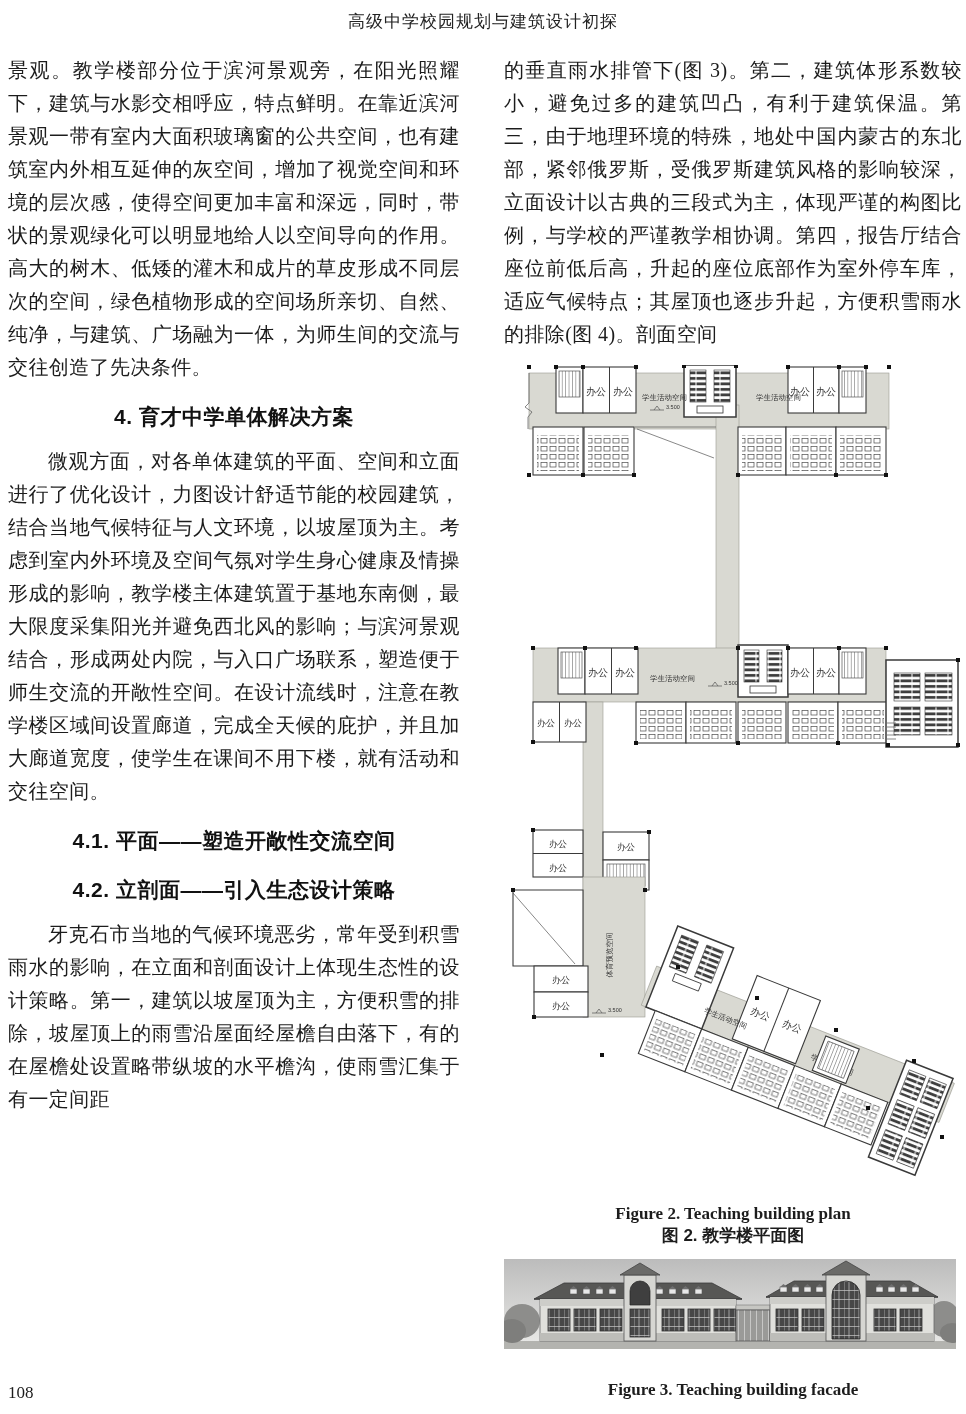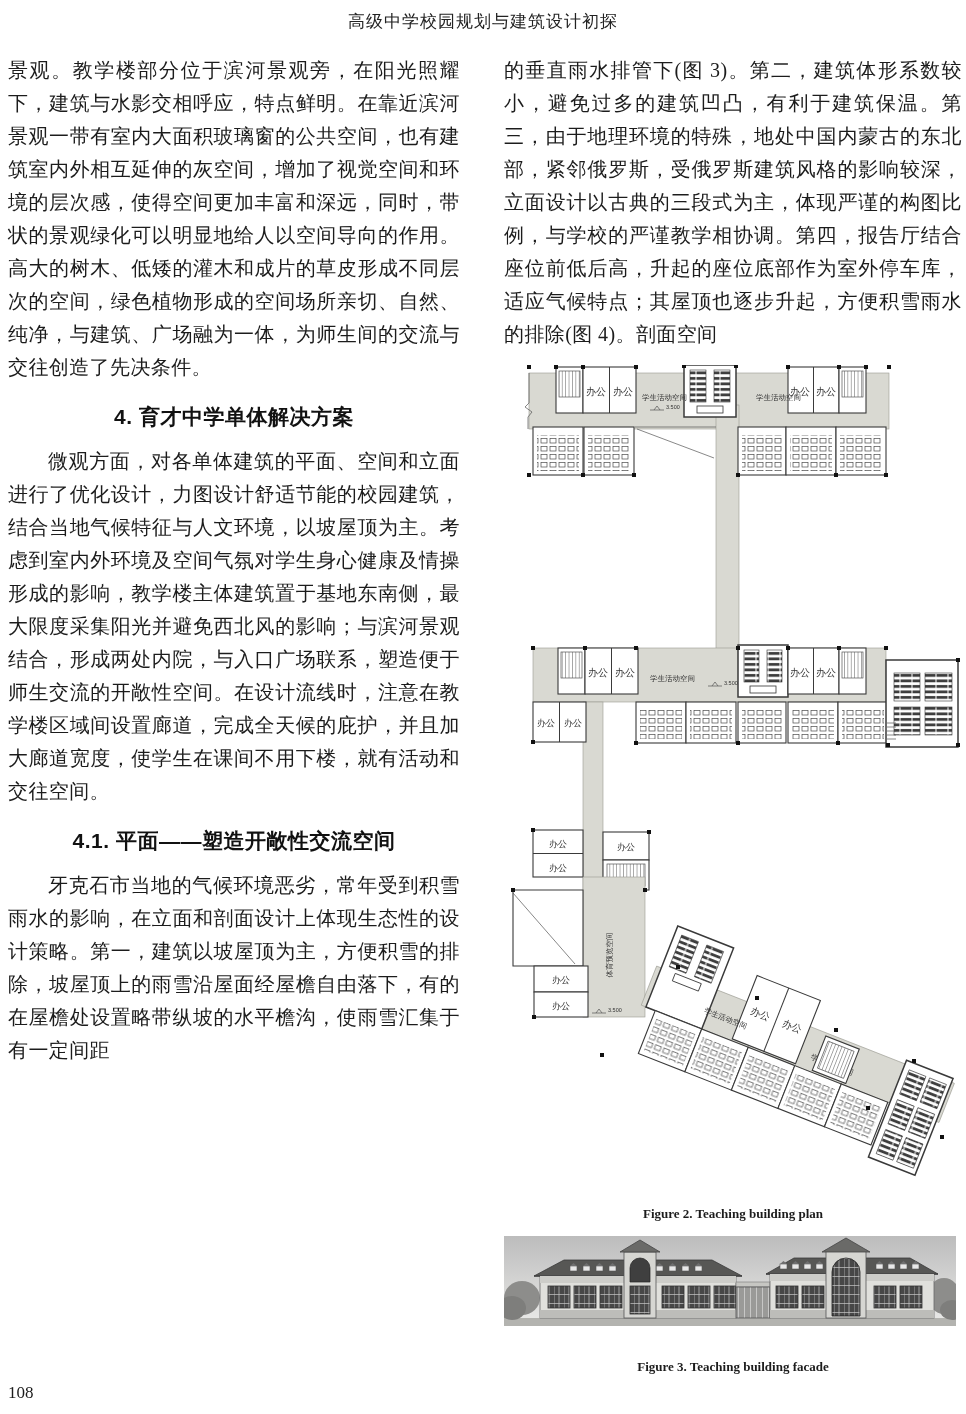--- a/index.html
+++ b/index.html
@@ -11,21 +11,21 @@
   .col-left{left:8px;width:452px;}
   .col-right{left:504px;width:458px;}
   .col p{margin:0;letter-spacing:0.4px;font-family:Liberation Serif, serif;}
   .ind{text-indent:2em;}
   h2.sec{font-family:"Liberation Sans",sans-serif;font-size:21px;font-weight:bold;
          margin:16px 0 12px 0;letter-spacing:0.5px;color:#111;text-align:center;}
   .fig{margin:0;padding:0;}
   .fig-plan{margin-top:14px;}
   .fig-facade{margin-top:12px;}
   .cap{margin-top:8px;text-align:center;}
-  .cap .en{font-family:"Liberation Serif",serif;font-weight:bold;font-size:13px;line-height:21px;margin-top:16px;}
+  .cap .en{font-family:"Liberation Serif",serif;font-weight:bold;font-size:17px;line-height:21px;margin-top:16px;}
   .cap .zh{font-family:"Liberation Sans",sans-serif;font-weight:bold;font-size:17px;line-height:23px;}
   .cap3{margin-top:20px;}
   .footer-num{position:absolute;left:8px;top:1383px;font-size:17px;}
   .footer-copy{position:absolute;right:8px;top:1455px;font-size:17px;}
   svg text{font-family:"Liberation Sans",sans-serif;fill:#333;}
   .wall{fill:#ffffff;stroke:#3a3a3a;stroke-width:1.1;}
   .wall2{fill:#ffffff;stroke:#3a3a3a;stroke-width:1.5;}
   .corr{fill:#d9d9d2;stroke:#9a9a92;stroke-width:0.6;}
   .divl{stroke:#3a3a3a;stroke-width:1;}
   .thin{stroke:#555;stroke-width:0.7;fill:none;}
@@ -35,20 +35,21 @@
 
 <div class="page">
 
   <div class="header">高级中学校园规划与建筑设计初探</div>
 
   <div class="col col-left">
     <p>景观。教学楼部分位于滨河景观旁，在阳光照耀下，建筑与水影交相呼应，特点鲜明。在靠近滨河景观一带有室内大面积玻璃窗的公共空间，也有建筑室内外相互延伸的灰空间，增加了视觉空间和环境的层次感，使得空间更加丰富和深远，同时，带状的景观绿化可以明显地给人以空间导向的作用。高大的树木、低矮的灌木和成片的草皮形成不同层次的空间，绿色植物形成的空间场所亲切、自然、纯净，与建筑、广场融为一体，为师生间的交流与交往创造了先决条件。</p>
     <h2 class="sec">4. 育才中学单体解决方案</h2>
     <p class="ind">微观方面，对各单体建筑的平面、空间和立面进行了优化设计，力图设计舒适节能的校园建筑，结合当地气候特征与人文环境，以坡屋顶为主。考虑到室内外环境及空间气氛对学生身心健康及情操形成的影响，教学楼主体建筑置于基地东南侧，最大限度采集阳光并避免西北风的影响；与滨河景观结合，形成两处内院，与入口广场联系，塑造便于师生交流的开敞性空间。在设计流线时，注意在教学楼区域间设置廊道，完成全天候的庇护，并且加大廊道宽度，使学生在课间不用下楼，就有活动和交往空间。</p>
     <h2 class="sec">4.1. 平面——塑造开敞性交流空间</h2>
+    <h2 class="sec">4.2. 立剖面——引入生态设计策略</h2>
     <p class="ind">牙克石市当地的气候环境恶劣，常年受到积雪雨水的影响，在立面和剖面设计上体现生态性的设计策略。第一，建筑以坡屋顶为主，方便积雪的排除，坡屋顶上的雨雪沿屋面经屋檐自由落下，有的在屋檐处设置略带纵坡的水平檐沟，使雨雪汇集于有一定间距</p>
   </div>
 
   <div class="col col-right">
     <p>的垂直雨水排管下(图 3)。第二，建筑体形系数较小，避免过多的建筑凹凸，有利于建筑保温。第三，由于地理环境的特殊，地处中国内蒙古的东北部，紧邻俄罗斯，受俄罗斯建筑风格的影响较深，立面设计以古典的三段式为主，体现严谨的构图比例，与学校的严谨教学相协调。第四，报告厅结合座位前低后高，升起的座位底部作为室外停车库，适应气候特点；其屋顶也逐步升起，方便积雪雨水的排除(图 4)。剖面空间</p>
 
     <div class="fig fig-plan">
       <svg width="458" height="812" viewBox="0 0 458 812">
         <defs>
           <pattern id="desk" width="9" height="8" patternUnits="userSpaceOnUse">
@@ -273,20 +274,21 @@
           <use href="#dot" x="330" y="663"></use>
             <use href="#dot" x="408" y="694"></use>
           <use href="#dot" x="362" y="741"></use>
             <use href="#dot" x="436" y="770"></use>
         </g>
       </svg>
     </div>
 
     <div class="cap">
       <div class="en">Figure 2. Teaching building plan</div>
+      <div class="zh">图 2. 教学楼平面图</div>
     </div>
 
     <div class="fig fig-facade">
       <svg width="452" height="90" viewBox="0 0 452 90">
         <defs>
           <linearGradient id="sky" x1="0" y1="0" x2="0" y2="1">
             <stop offset="0" stop-color="#bcbcbc"></stop>
               <stop offset="1" stop-color="#ebebe9"></stop>
           </linearGradient>
           <pattern id="mull" width="10" height="9" patternUnits="userSpaceOnUse">

